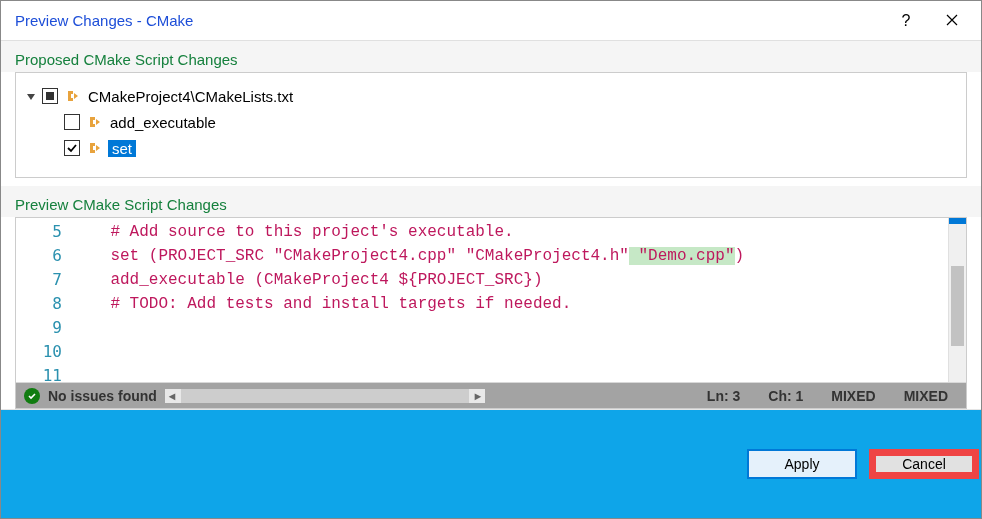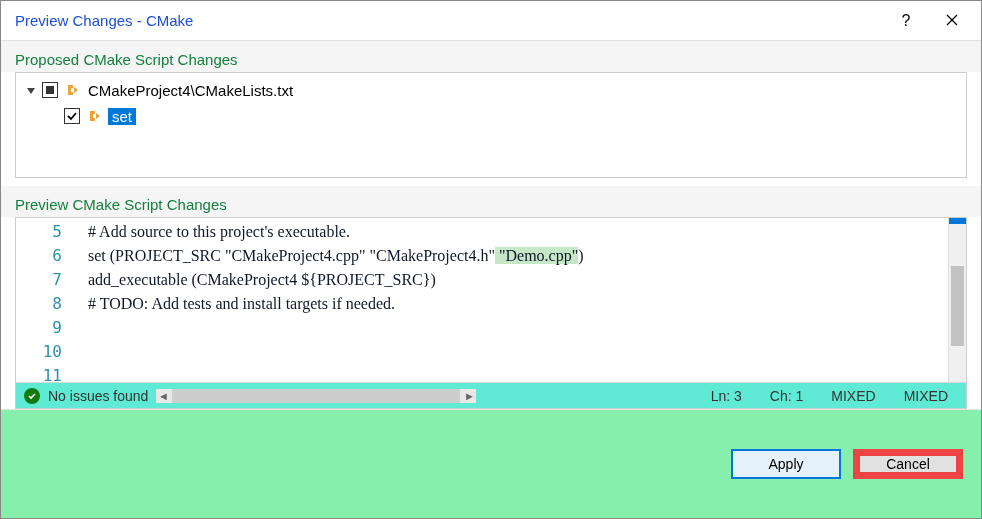--- a/index.html
+++ b/index.html
@@ -52,21 +52,21 @@
     align-items: center;
     height: 26px;
     gap: 4px;
     font-size: 15px;
   }
   .tree-row .expander {
     width: 14px; height: 14px;
     display: inline-flex; align-items: center; justify-content: center;
   }
   .tree-row .expander svg { fill: #444; }
-  .tree-indent-0 { padding-left: 2px; }
+  .tree-indent-0 { padding-left: 2px; margin-top: 6px; }
   .tree-indent-1 { padding-left: 42px; }
   .checkbox {
     width: 16px; height: 16px;
     border: 1px solid #333;
     background: #fff;
     display: inline-flex; align-items: center; justify-content: center;
     margin-right: 2px;
   }
   .checkbox.tri::after {
     content: ""; display: block;
@@ -101,25 +101,25 @@
     padding: 2px 10px 2px 0;
     color: #2b91af;
     font-family: Consolas, monospace;
     font-size: 16px;
     line-height: 24px;
     user-select: none;
   }
   .code {
     flex: 1;
     padding: 2px 0;
-    font-family: Liberation Serif, serif;
+    font-family: Liberation Mono, monospace;
     font-size: 16px;
     line-height: 24px;
     white-space: pre;
-    color: #0f172a;
+    color: #be185d;
   }
   .code .hl-add { background: #c6e8c6; }
   .vscroll {
     width: 18px;
     background: #f0f0f0;
     border-left: 1px solid #e0e0e0;
     position: relative;
   }
   .vscroll .thumb {
     position: absolute;
@@ -128,28 +128,29 @@
     background: #c2c2c2;
   }
   .vscroll .marker {
     position: absolute;
     left: 0; right: 0; top: 0; height: 6px;
     background: #0078d7;
   }
   
   .status-strip {
     height: 26px;
-    background: #5eead4;
+    background: #a3a3a3;
     border-top: 1px solid #d8d8d8;
     display: flex;
     align-items: center;
     padding: 0 8px;
     font-size: 14px;
     color: #333;
     gap: 8px;
+    font-weight: bold;
   }
   .status-strip .ok-icon {
     width: 16px; height: 16px;
     border-radius: 50%;
     background: #107c10;
     display: inline-flex; align-items: center; justify-content: center;
   }
   .status-strip .hspace { flex: 1; }
   .status-strip .hscroll-track {
     width: 320px; height: 14px;
@@ -162,25 +163,25 @@
     width:14px;height:14px;display:flex;align-items:center;justify-content:center;
     color:#666;font-size:11px;
   }
   .status-strip .hscroll-track .hthumb {
     flex:1;margin:0 2px;height: 14px; background: #cdcdcd;
   }
   .status-strip .cell { padding: 0 10px; }
   
   .button-bar {
     flex: 1;
-    background: #86efac;
+    background: #0ea5e9;
     display: flex;
     align-items: center;
     justify-content: flex-end;
-    padding: 0 18px;
+    padding: 0 2px;
     gap: 12px;
     border-top: 1px solid #e5e5e5;
   }
   .btn {
     min-width: 110px;
     height: 30px;
     background: #e1e1e1;
     border: 7px solid #ef4444;
     font-size: 14px;
     display: flex; align-items: center; justify-content: center;
@@ -213,20 +214,29 @@
           <path d="M1 3 L9 3 L5 9 Z"></path>
         </svg>
     </span>
     <span class="checkbox tri"></span>
     <span class="cmake-icon">
       <svg width="16" height="16" viewBox="0 0 16 16">
           <path d="M3 3h5v3H6v4h2v3H3zM9 5l4 3-4 3z"></path>
         </svg>
     </span>
     <span class="tree-label">CMakeProject4\CMakeLists.txt</span>
+  </div>
+  <div class="tree-row tree-indent-1">
+    <span class="checkbox"></span>
+    <span class="cmake-icon">
+      <svg width="16" height="16" viewBox="0 0 16 16">
+          <path d="M3 3h5v3H6v4h2v3H3zM9 5l4 3-4 3z"></path>
+        </svg>
+    </span>
+    <span class="tree-label">add_executable</span>
   </div>
   <div class="tree-row tree-indent-1">
     <span class="checkbox checked">
       <svg width="12" height="12" viewBox="0 0 12 12" fill="none" stroke-width="1.8">
           <path d="M2 6 L5 9 L10 3"></path>
         </svg>
     </span>
     <span class="cmake-icon">
       <svg width="16" height="16" viewBox="0 0 16 16">
           <path d="M3 3h5v3H6v4h2v3H3zM9 5l4 3-4 3z"></path>

